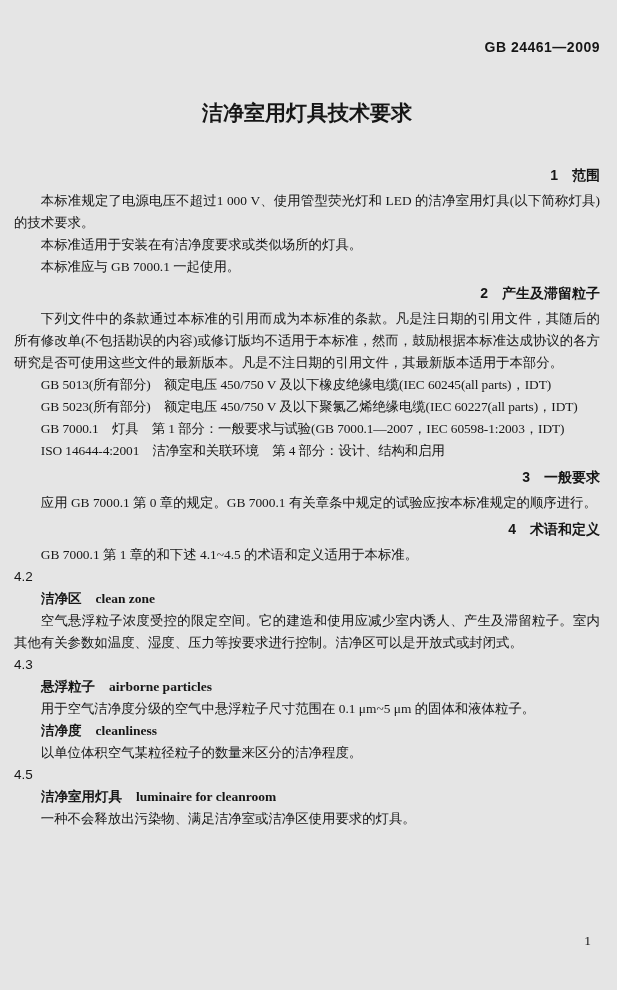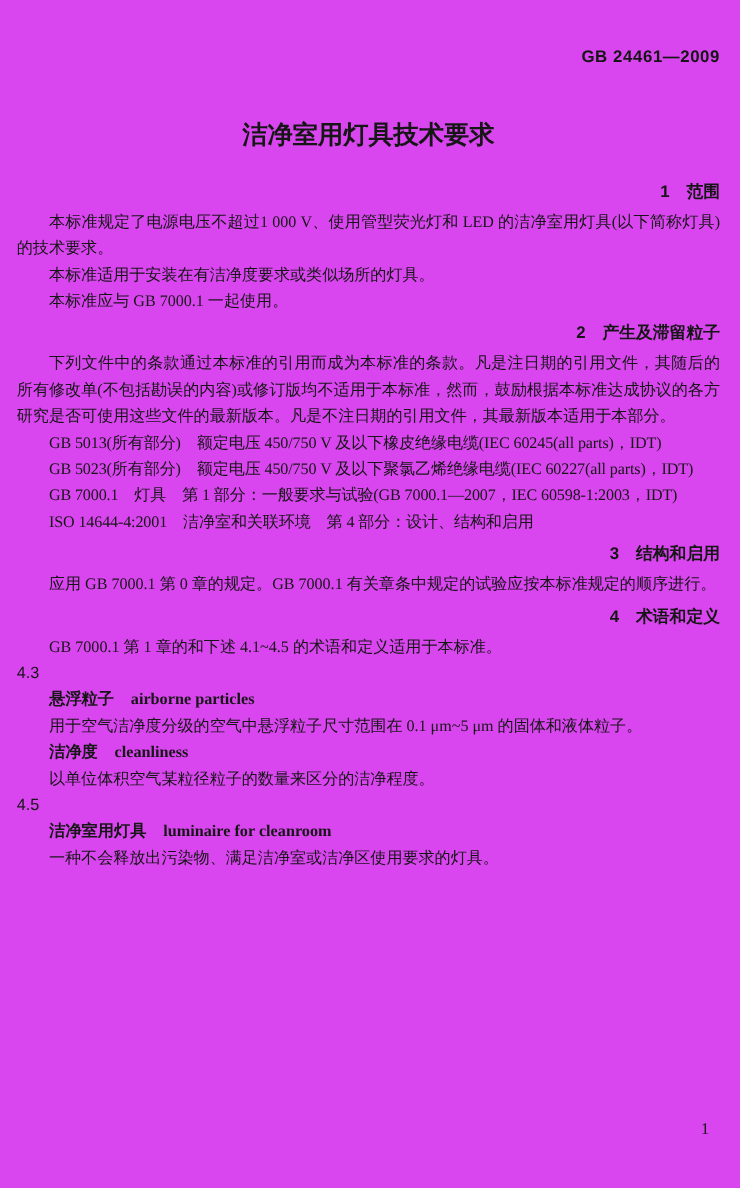--- a/index.html
+++ b/index.html
@@ -1,20 +1,20 @@
 <!DOCTYPE html>
 <html lang="zh"><head>
 <meta charset="utf-8">
 <style>
   html, body { margin: 0; padding: 0; background: #ffffff; }
   .page {
     position: relative;
     width: 617px;
     height: 990px;
-    background: #d946ef;
+    background: #e5e5e5;
     color: #161616;
     font-family: "Liberation Serif", "DejaVu Serif", serif;
     overflow: hidden;
   }
   .content { padding: 36px 17px 0 14px; }
 
   .doc-code {
     text-align: right;
     font-family: "Liberation Sans", "DejaVu Sans", sans-serif;
     font-weight: bold;
@@ -22,21 +22,21 @@
     line-height: 22px;
     letter-spacing: 0.5px;
   }
 
   .doc-title {
     text-align: center;
     font-family: "Liberation Sans", "DejaVu Sans", sans-serif;
     font-weight: bold;
     font-size: 21px;
     line-height: 26px;
-    margin: 42px 0 22px 0;
+    margin: 42px 0 38px 0;
   }
 
   .sec-heading {
     font-family: "Liberation Sans", "DejaVu Sans", sans-serif;
     font-weight: bold;
     font-size: 14px;
     line-height: 22px;
     margin: 4px 0;
     text-align: right;
   }
@@ -105,30 +105,37 @@
     <div class="sec-heading">
       <span class="sec-num">2</span><span>产生及滞留粒子</span>
     </div>
     <p class="body indent">下列文件中的条款通过本标准的引用而成为本标准的条款。凡是注日期的引用文件，其随后的所有修改单(不包括勘误的内容)或修订版均不适用于本标准，然而，鼓励根据本标准达成协议的各方研究是否可使用这些文件的最新版本。凡是不注日期的引用文件，其最新版本适用于本部分。</p>
     <p class="ref-line">GB 5013(所有部分)　额定电压 450/750 V 及以下橡皮绝缘电缆(IEC 60245(all parts)，IDT)</p>
     <p class="ref-line">GB 5023(所有部分)　额定电压 450/750 V 及以下聚氯乙烯绝缘电缆(IEC 60227(all parts)，IDT)</p>
     <p class="ref-line">GB 7000.1　灯具　第 1 部分：一般要求与试验(GB 7000.1—2007，IEC 60598-1:2003，IDT)</p>
     <p class="ref-line">ISO 14644-4:2001　洁净室和关联环境　第 4 部分：设计、结构和启用</p>
 
     <div class="sec-heading">
-      <span class="sec-num">3</span><span>结构和启用</span>
+      <span class="sec-num">3</span><span>一般要求</span>
     </div>
     <p class="body indent">应用 GB 7000.1 第 0 章的规定。GB 7000.1 有关章条中规定的试验应按本标准规定的顺序进行。</p>
 
     <div class="sec-heading">
       <span class="sec-num">4</span><span>术语和定义</span>
     </div>
     <p class="body indent">GB 7000.1 第 1 章的和下述 4.1~4.5 的术语和定义适用于本标准。</p>
 
 
+    <div>
+      <div class="clause-num">4.2</div>
+      <div class="term-line">
+        <span class="term-cn">洁净区</span><span class="term-en">clean zone</span>
+      </div>
+      <p class="body indent">空气悬浮粒子浓度受控的限定空间。它的建造和使用应减少室内诱人、产生及滞留粒子。室内其他有关参数如温度、湿度、压力等按要求进行控制。洁净区可以是开放式或封闭式。</p>
+    </div>
 
     <div>
       <div class="clause-num">4.3</div>
       <div class="term-line">
         <span class="term-cn">悬浮粒子</span><span class="term-en">airborne particles</span>
       </div>
       <p class="body indent">用于空气洁净度分级的空气中悬浮粒子尺寸范围在 0.1 μm~5 μm 的固体和液体粒子。</p>
     </div>
 
     <div>

